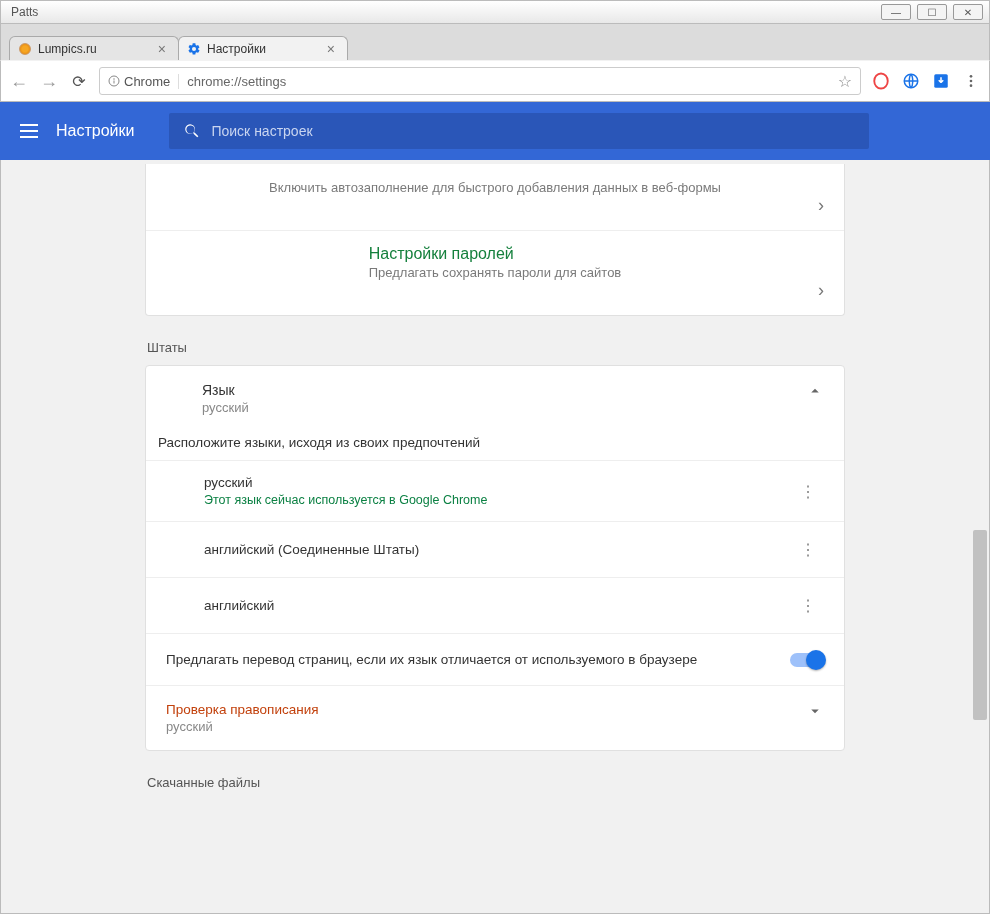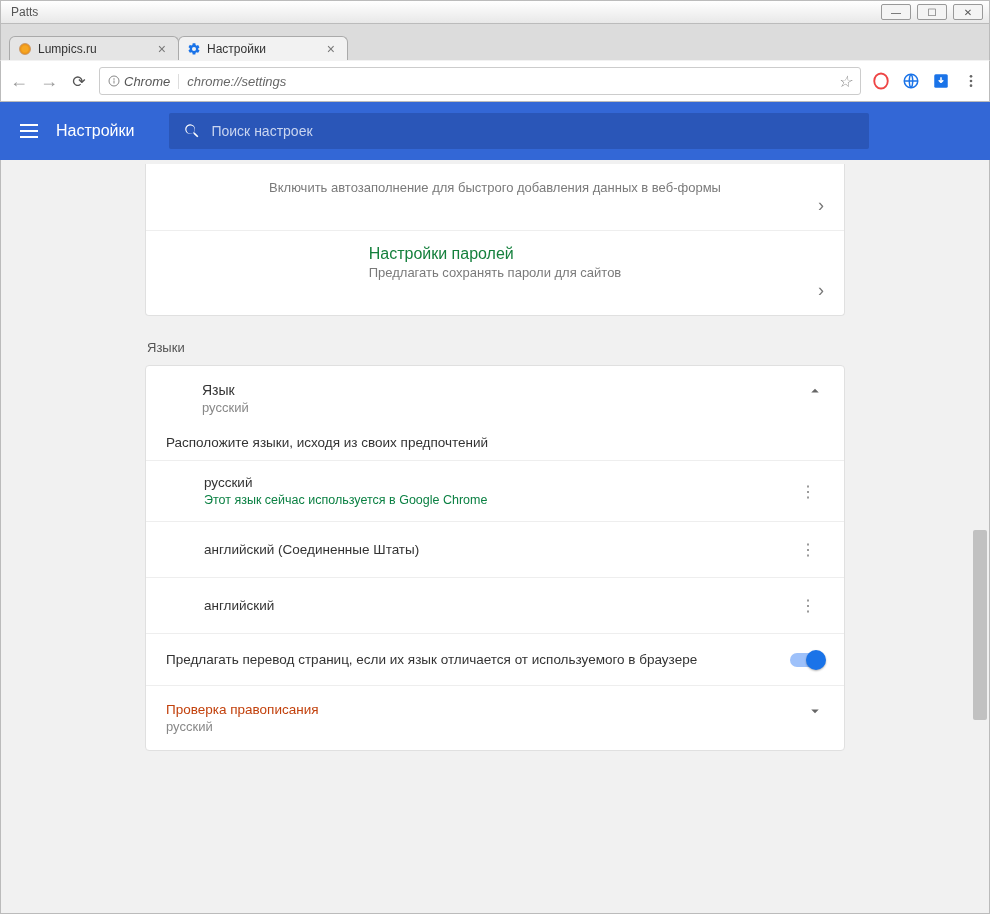--- a/index.html
+++ b/index.html
@@ -18,21 +18,21 @@
 .tab.inactive { background:#e5e5e5; }
 .tab .favicon { width:14px; height:14px; margin-right:6px; display:flex; align-items:center; justify-content:center; }
 .tab .close { margin-left:auto; font-size:14px; color:#777; padding:0 4px; }
 .lumpics { width:12px;height:12px;border-radius:50%;background:radial-gradient(circle,#f6a623 40%,#e07b00 100%); border:1px solid #c96; }
 .gear-svg { fill:#1a73e8; }
 
 
 .toolbar { height: 42px; border:1px solid #bbb; border-top:1px solid #f2f2f2; display:flex; align-items:center; padding:0 8px; gap:10px; background:#fff; }
 .nav-arrow { color:#999; font-size:18px; width:20px; text-align:center; }
 .nav-arrow.reload { color:#555; font-size:16px; }
-.omnibox { flex:1; height:28px; border:1px solid #ccc; border-radius:3px; display:flex; align-items:center; padding:0 8px; font-size:13px; color:#333; gap:8px;font-style:italic; }
+.omnibox { flex:1; height:28px; border:1px solid #ccc; border-radius:3px; display:flex; align-items:center; padding:0 8px; font-size:13px; color:#333; gap:8px; }
 .omnibox .chrome-label { color:#555; border-right:1px solid #ddd; padding-right:8px; display:flex; align-items:center; gap:4px;}
 .omnibox .url { color:#666; }
 .omnibox .star { margin-left:auto; color:#888; font-size:16px;}
 .tool-icon { width:20px; height:20px; display:flex; align-items:center; justify-content:center; }
 
 
 .settings-header { height: 58px; background:#3367d6; display:flex; align-items:center; padding:0 20px; gap:18px; }
 .hamburger { width:18px;height:14px; display:flex; flex-direction:column; justify-content:space-between;}
 .hamburger span { height:2px; background:#fff; }
 .settings-title { color:#fff; font-size:16px; font-weight:500; }
@@ -58,21 +58,21 @@
 .row .chev { margin-left:auto; color:#777; font-size:18px; }
 
 .section-label { font-size:13px; color:#555; margin:24px 0 10px 2px; }
 
 .lang-card { background:#fff; border:1px solid #e0e0e0; border-radius:4px; }
 .lang-header { padding:16px 20px 14px; display:flex;margin-left:36px; }
 .lang-header .lh-text .t1 { font-size:14px; color:#333; }
 .lang-header .lh-text .t2 { font-size:13px; color:#888; margin-top:2px; }
 .lang-header .expand { margin-left:auto; color:#666; }
 
-.lang-instruction { padding: 6px 20px 10px; font-size:13.5px; color:#333; }
+.lang-instruction { padding: 6px 12px 10px; font-size:13.5px; color:#333; }
 
 .lang-item { padding: 14px 20px 14px 58px; border-top:1px solid #eee; display:flex; align-items:center; }
 .lang-item .li-text .n { font-size:13.5px; color:#333; }
 .lang-item .li-text .s { font-size:12.5px; color:#0b8043; margin-top:3px; }
 .lang-item .dots { margin-left:auto; color:#888; padding:4px 8px;}
 .dots-dim { color:#bbb; }
 
 .add-lang-row { padding: 20px 20px 20px 58px; border-top:1px solid #eee; }
 .add-lang-link { color:#1a73e8; font-size:13.5px; }
 .highlight-box { position:absolute; border:4px solid #d93025; border-radius:14px; box-shadow:0 0 0 1px rgba(0,0,0,0.1); pointer-events:none; }
@@ -202,21 +202,21 @@
         </div>
         <div class="row">
           <div>
             <div class="text-main">Настройки паролей</div>
             <div class="text-sub">Предлагать сохранять пароли для сайтов</div>
           </div>
           <span class="chev">›</span>
         </div>
       </div>
 
-      <div class="section-label">Языки</div>
+      <div class="section-label">Штаты</div>
 
       <div class="lang-card">
         <div class="lang-header">
           <div class="lh-text">
             <div class="t1">Язык</div>
             <div class="t2">русский</div>
           </div>
           <span class="expand">
             <svg width="18" height="18" viewBox="0 0 24 24" fill="#666">
                 <path d="M7 14l5-5 5 5z"></path>
@@ -257,18 +257,19 @@
             <div class="t2">русский</div>
           </div>
           <span class="chev">
             <svg width="18" height="18" viewBox="0 0 24 24" fill="#666">
                 <path d="M7 10l5 5 5-5z"></path>
               </svg>
           </span>
         </div>
       </div>
 
+      <div class="section-label">Скачанные файлы</div>
 
 
     </div>
   </div>
 
 </div>
 
 </body></html>

